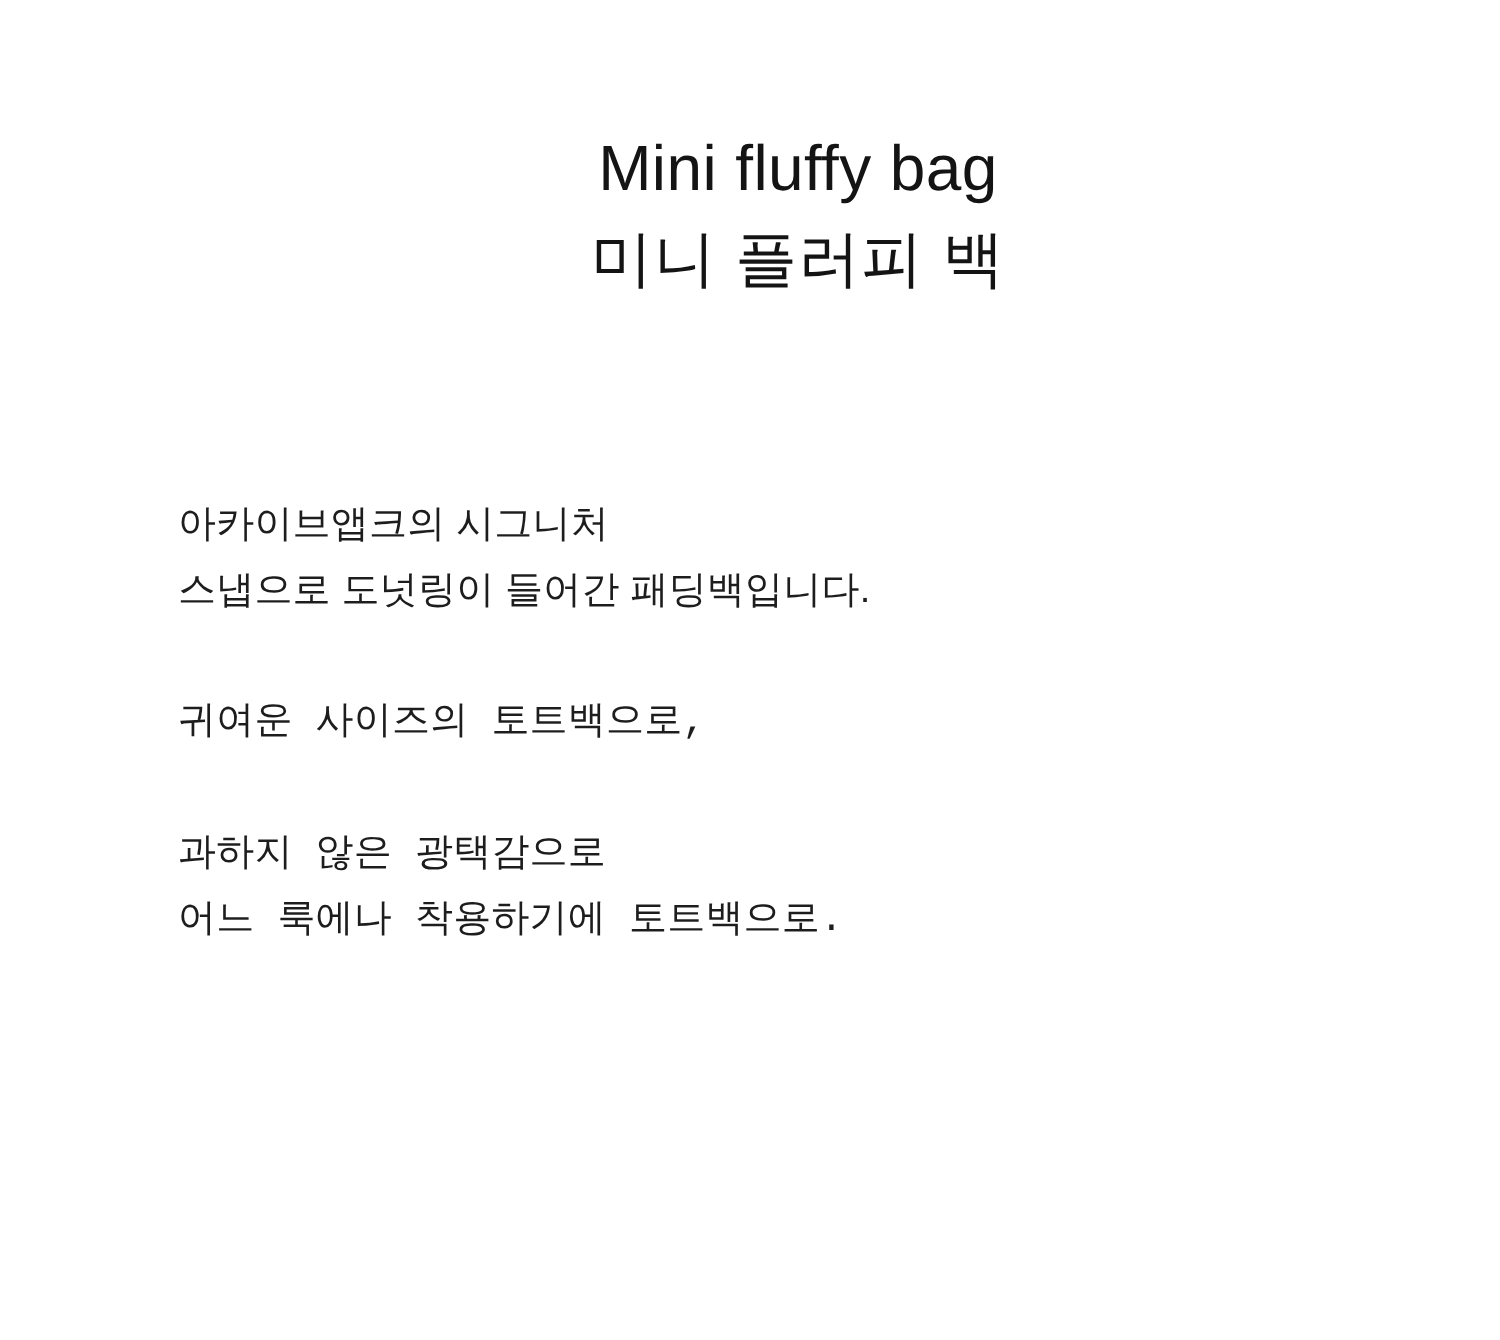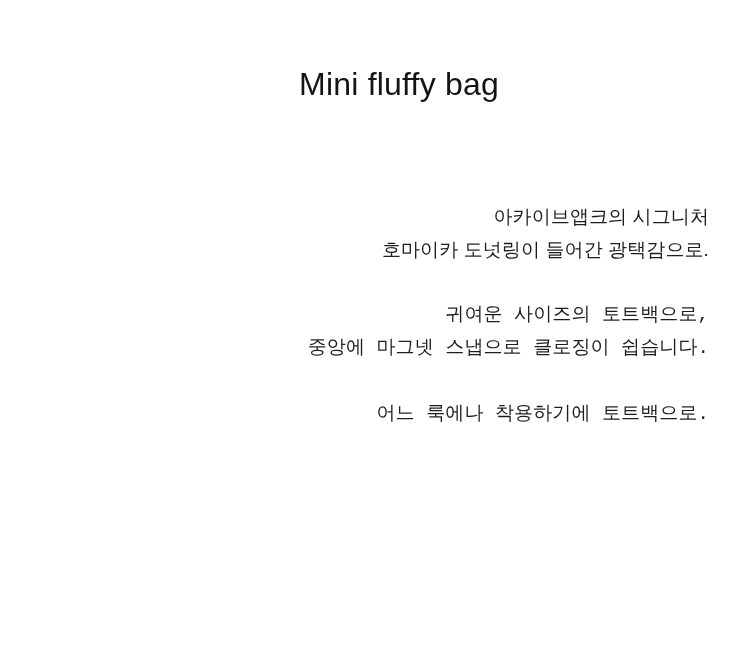--- a/index.html
+++ b/index.html
@@ -42,21 +42,21 @@
     font-size: 31px;
     font-weight: 400;
     line-height: 44px;
     letter-spacing: 0.5px;
     color: #141414;
     margin-top: 2px;
   }
 
   .body-block {
     margin-top: 94px;
-    text-align: right;
+    text-align: left;
     width: 620px;
   }
 
   .para {
     font-size: 19px;
     line-height: 33px;
     font-weight: 400;
     letter-spacing: 0.1px;
     color: #1d1d1d;
   }
@@ -70,33 +70,34 @@
     display: block;
   }
 </style>
 </head>
 <body>
 
 <div class="page">
 
   <div class="title-block">
     <div class="title-en">Mini fluffy bag</div>
+    <div class="title-ko">미니 플러피 백</div>
   </div>
 
   <div class="body-block">
 
     <div class="para">
       <span class="line">아카이브앱크의 시그니처</span>
-      <span class="line">호마이카 도넛링이 들어간 광택감으로.</span>
+      <span class="line">스냅으로 도넛링이 들어간 패딩백입니다.</span>
     </div>
 
     <div class="para">
       <span class="line">귀여운 사이즈의 토트백으로,</span>
-      <span class="line">중앙에 마그넷 스냅으로 클로징이 쉽습니다.</span>
     </div>
 
     <div class="para">
+      <span class="line">과하지 않은 광택감으로</span>
       <span class="line">어느 룩에나 착용하기에 토트백으로.</span>
     </div>
 
   </div>
 
 </div>
 
 </body></html>

